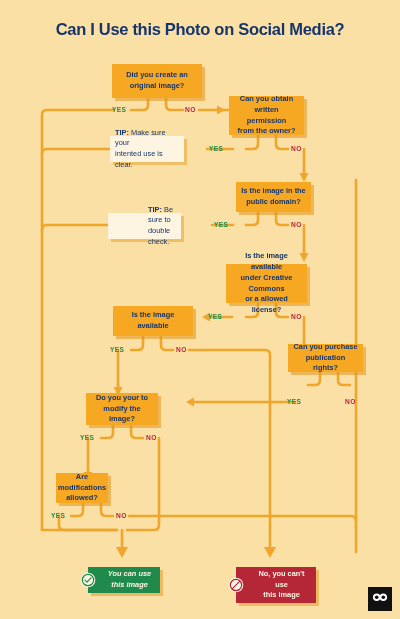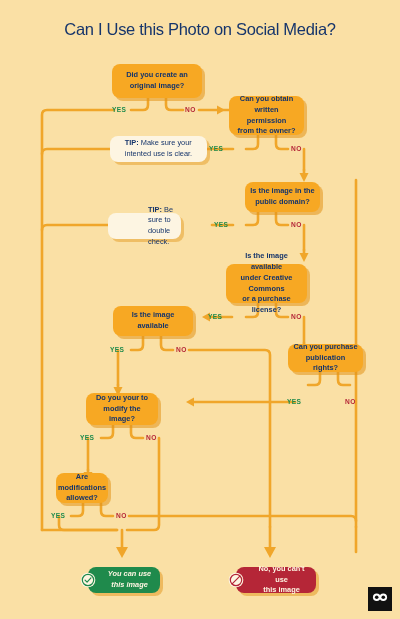--- a/index.html
+++ b/index.html
@@ -7,36 +7,35 @@
     width:400px;height:619px;
     background:#fae0a5;
     font-family:"Liberation Sans", sans-serif;
     overflow:hidden;
     position:relative;
   }
   #chart-root{position:absolute;inset:0;width:400px;height:619px;}
   .title{
     position:absolute;left:0;top:20px;width:400px;
     text-align:center;
-    font-size:16.5px;font-weight:normal;
+    font-size:16.5px;font-weight:bold;
     color:#16356b;
     letter-spacing:-0.3px;
   }
   svg.lines{position:absolute;left:0;top:0;width:400px;height:619px;}
   .node{
     position:absolute;
     box-sizing:border-box;
     display:flex;align-items:center;justify-content:center;
     text-align:center;
     font-size:7.4px;
     font-weight:bold;
     line-height:1.45;
     color:#16356b;
     padding:4px 5px;
-    border-radius:8px;
   }
   .q{
     background:#f7a823;
     box-shadow:3px 3px 0 rgba(226,148,25,.55);
   }
   .tip{
     background:#fdf5e2;
     color:#16356b;
     box-shadow:3px 3px 0 rgba(226,148,25,.45);
     font-weight:normal;
@@ -166,32 +165,32 @@
   </div>
 
   <div class="node q" style="left:229px;top:96px;width:75px;height:39px;">
     <div>
       <span>Can you obtain</span><br>
       <span>written permission</span><br>
       <span>from the owner?</span>
     </div>
   </div>
 
-  <div class="node q" style="left:245px;top:182px;width:75px;height:30px;justify-content:center;">
+  <div class="node q" style="left:236px;top:182px;width:75px;height:30px;justify-content:center;">
     <div>
       <span>Is the image in the</span><br>
       <span>public domain?</span>
     </div>
   </div>
 
   <div class="node q" style="left:226px;top:264px;width:81px;height:39px;">
     <div>
       <span>Is the image available</span><br>
       <span>under Creative Commons</span><br>
-      <span>or a purchase license?</span>
+      <span>or a allowed license?</span>
     </div>
   </div>
 
   <div class="node q" style="left:113px;top:306px;width:80px;height:30px;">
     <div>
       <span>Is the image available</span><br>
     </div>
   </div>
 
   <div class="node q" style="left:288px;top:344px;width:75px;height:28px;">
@@ -208,21 +207,21 @@
     </div>
   </div>
 
   <div class="node q" style="left:56px;top:473px;width:52px;height:30px;">
     <div>
       <span>Are modifications</span><br>
       <span>allowed?</span>
     </div>
   </div>
 
-  <div class="node tip" style="left:110px;top:136px;width:97px;height:26px;">
+  <div class="node tip" style="left:110px;top:136px;width:74px;height:26px;">
     <div style="text-align:left;">
       <b>TIP:</b><span> Make sure your</span><br>
       <span>intented use is clear.</span>
     </div>
   </div>
 
   <div class="node tip" style="left:108px;top:213px;width:73px;height:26px;padding-left:40px;">
     <div style="text-align:left;">
       <b>TIP:</b><span> Be sure to</span><br>
       <span>double check.</span>
@@ -234,21 +233,21 @@
       <circle cx="12" cy="12" r="11" fill="#fdf5e2"></circle>
       <circle cx="12" cy="12" r="8.5" fill="none" stroke="#1f8a4c" stroke-width="1.8"></circle>
       <path d="M7.6 12.2 L10.6 15.2 L16.4 8.8" fill="none" stroke="#1f8a4c" stroke-width="1.8" stroke-linecap="round" stroke-linejoin="round"></path>
     </svg>
     <div>
       <span>You can use</span><br>
       <span>this image</span>
     </div>
   </div>
 
-  <div class="node result no" style="left:236px;top:567px;width:80px;height:26px;">
+  <div class="node result no" style="left:236px;top:567px;width:80px;height:36px;">
     <svg class="res-icon" viewBox="0 0 24 24">
       <circle cx="12" cy="12" r="11" fill="#fdf5e2"></circle>
       <circle cx="12" cy="12" r="8.5" fill="none" stroke="#b52637" stroke-width="1.8"></circle>
       <line x1="6.2" y1="17.8" x2="17.8" y2="6.2" stroke="#b52637" stroke-width="1.8" stroke-linecap="round"></line>
     </svg>
     <div>
       <span>No, you can't use</span><br>
       <span>this image</span>
     </div>
   </div>

